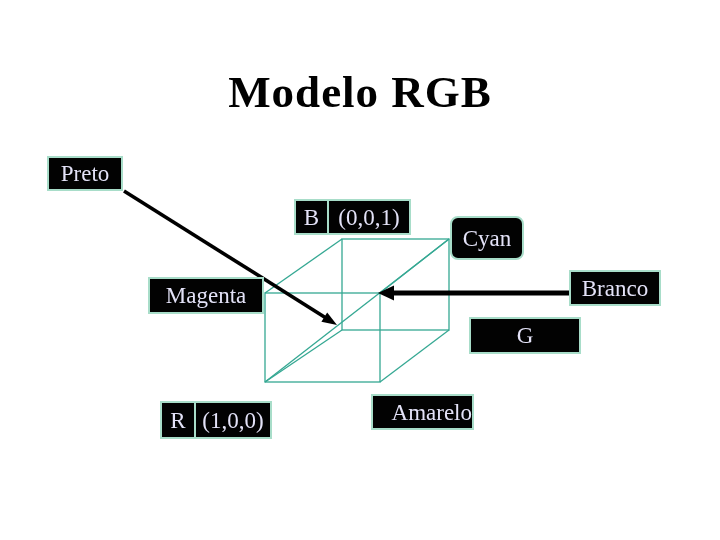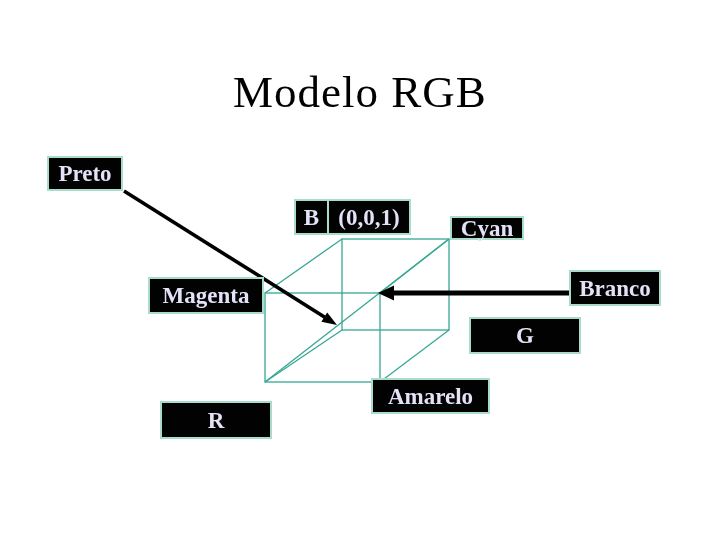--- a/index.html
+++ b/index.html
@@ -15,38 +15,38 @@
     overflow: hidden;
     font-family: "Liberation Serif", serif;
   }
   #title {
     position: absolute;
     left: 0;
     top: 66px;
     width: 720px;
     text-align: center;
     font-size: 45px;
-    font-weight: 400;
+    font-weight: 700;
     color: #000000;
     letter-spacing: 1px;
   }
   svg.diagram {
     position: absolute;
     left: 0;
     top: 0;
     z-index: 1;
   }
   .lbl {
     position: absolute;
     z-index: 2;
     background: #020202;
     border: 2px solid #a8ddc9;
     color: #e3e2f7;
     font-family: "Liberation Serif", serif;
-    font-weight: bold;
+    font-weight: normal;
     font-size: 23px;
     line-height: 1;
     display: flex;
     align-items: center;
     justify-content: center;
     box-sizing: border-box;
     white-space: nowrap;
   }
   .lbl .cell {
     display: flex;
@@ -56,26 +56,26 @@
   }
   .lbl .cell.coord {
     border-left: 2px solid #a8ddc9;
     flex: 1;
     text-align: center;
   }
   
   #lbl-preto    { left: 47px;  top: 156px; width: 76px;  height: 35px; }
   #lbl-b-axis   { left: 294px; top: 199px; width: 117px; height: 36px; padding: 0; }
   #lbl-b-axis .letter { width: 31px; }
-  #lbl-cyan     { left: 450px; top: 216px; width: 74px;  height: 24px; }
+  #lbl-cyan     { left: 450px; top: 216px; width: 74px;  height: 44px; border-radius: 8px; }
   #lbl-magenta  { left: 148px; top: 277px; width: 116px; height: 37px; }
   #lbl-branco   { left: 569px; top: 270px; width: 92px;  height: 36px; }
   #lbl-g-axis   { left: 469px; top: 317px; width: 112px; height: 37px; padding: 0; }
   #lbl-g-axis .letter { width: 30px; }
-  #lbl-amarelo  { left: 371px; top: 378px; width: 119px; height: 36px; }
+  #lbl-amarelo  { left: 371px; top: 394px; width: 103px; height: 36px; justify-content: flex-end; }
   #lbl-r-axis   { left: 160px; top: 401px; width: 112px; height: 38px; padding: 0; }
   #lbl-r-axis .letter { width: 32px; }
 </style>
 </head>
 <body>
 
 <div id="slide">
 
   <div id="title">Modelo RGB</div>
 
@@ -130,15 +130,16 @@
   <div class="lbl" id="lbl-g-axis">
     <span class="cell letter">G</span>
   </div>
 
   <div class="lbl" id="lbl-amarelo">
     <span>Amarelo</span>
   </div>
 
   <div class="lbl" id="lbl-r-axis">
     <span class="cell letter">R</span>
+    <span class="cell coord">(1,0,0)</span>
   </div>
 
 </div>
 
 </body></html>

